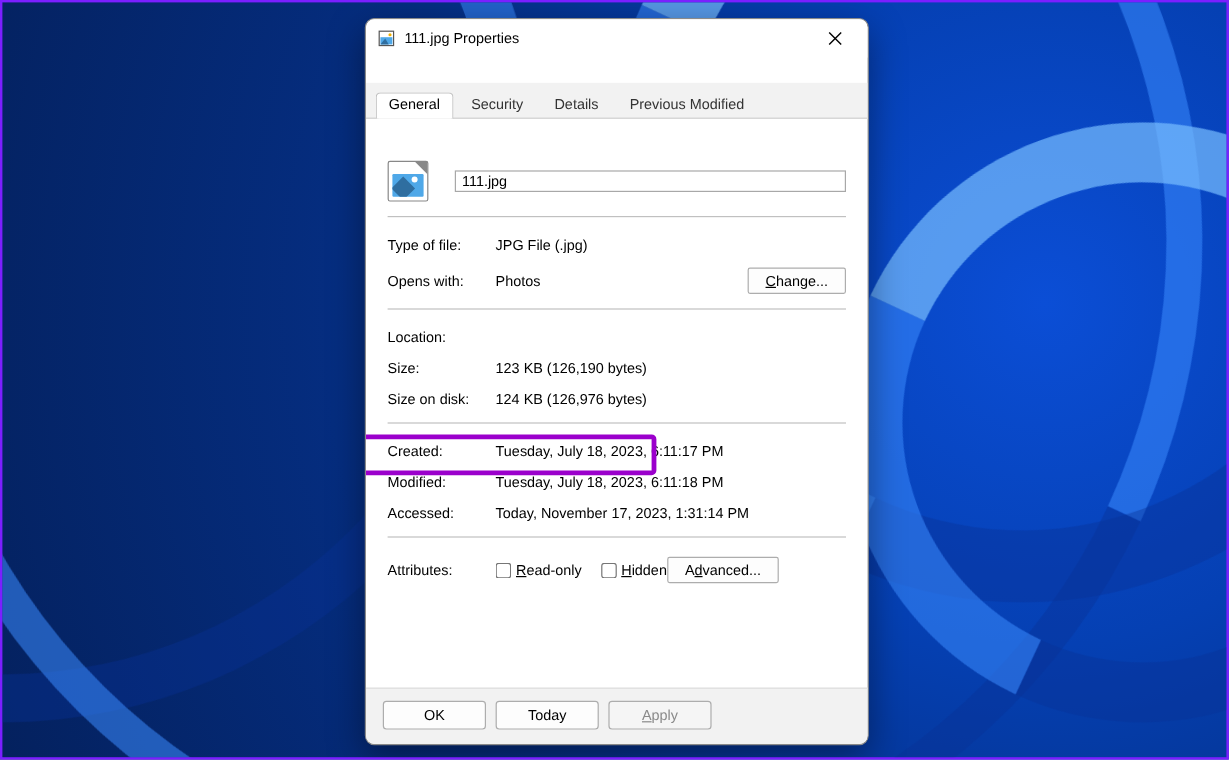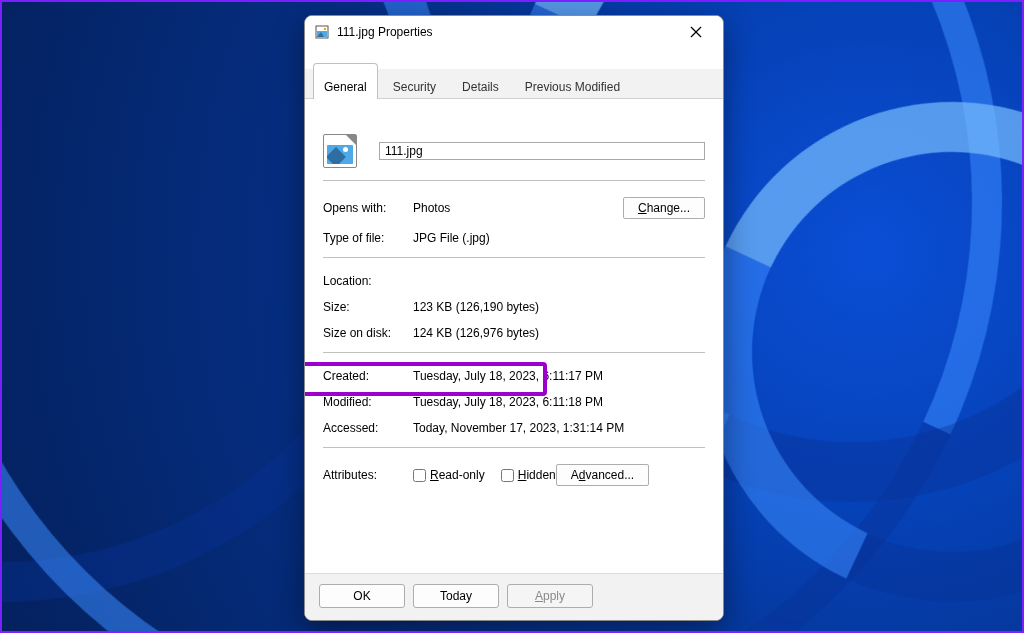--- a/index.html
+++ b/index.html
@@ -68,21 +68,21 @@
   .tabs {
     display: flex;
     align-items: flex-end;
     padding: 0 8px;
     background: #f2f2f2;
     border-bottom: 1px solid #d0d0d0;
     height: 30px;
     gap: 4px;
   }
   .tab {
-    padding: 16px 10px 5px 10px;
+    padding: 2px 10px 5px 10px;
     font-size: 12px;
     color: #333;
     background: transparent;
     border: 1px solid transparent;
     border-bottom: none;
     cursor: pointer;
     position: relative;
     top: 1px;
   }
   .tab.active {
@@ -234,28 +234,28 @@
     <div class="file-header">
       <div class="file-icon">
         <div class="img-pic"></div>
       </div>
       <input class="filename-input" type="text" value="111.jpg" style="">
     </div>
 
     <hr class="sep">
 
     <div class="row">
+      <span class="lbl">Type of file:</span>
+      <span class="val">JPG File (.jpg)</span>
+    </div>
+
+    <div class="row">
       <span class="lbl">Opens with:</span>
       <span class="val">Photos</span>
       <button class="btn-small"><u>C</u><span>hange...</span></button>
-    </div>
-
-    <div class="row">
-      <span class="lbl">Type of file:</span>
-      <span class="val">JPG File (.jpg)</span>
     </div>
 
     <hr class="sep">
 
     <div class="row">
       <span class="lbl">Location:</span>
     </div>
 
     <div class="row">
       <span class="lbl">Size:</span>

